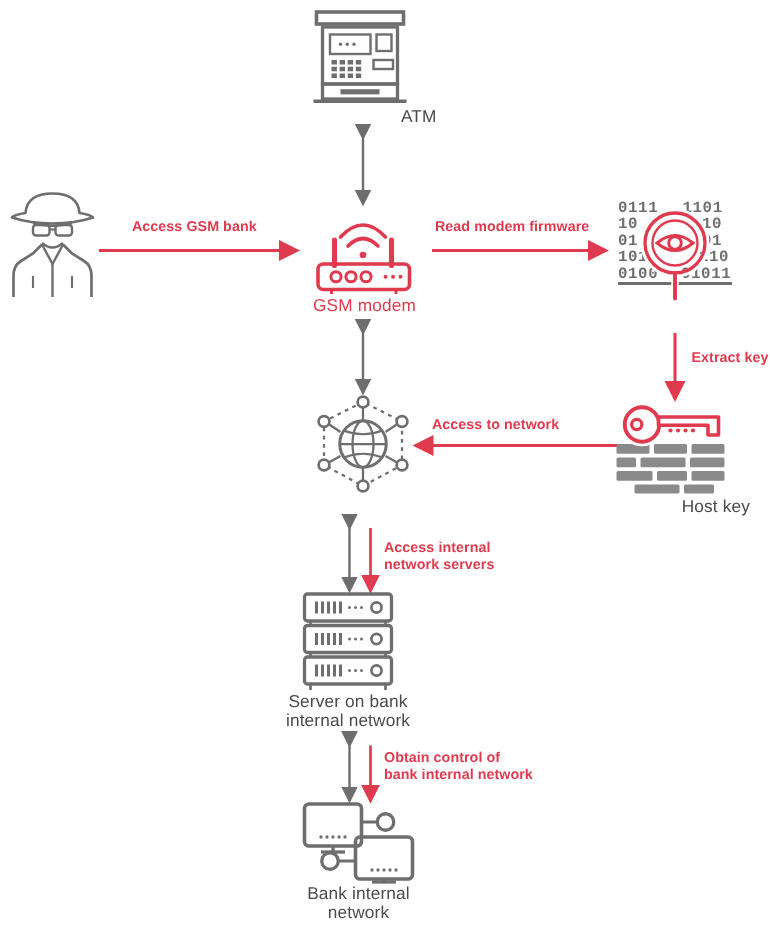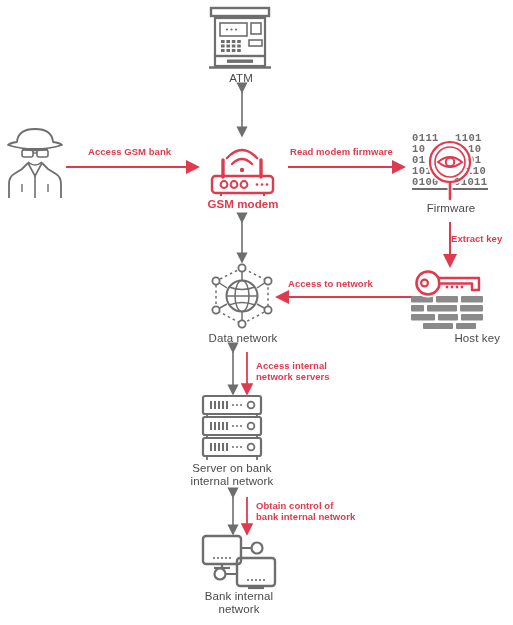--- a/index.html
+++ b/index.html
@@ -6,21 +6,21 @@
   body{
     width:513px;height:625px;position:relative;overflow:hidden;
     font-family:"Liberation Sans","DejaVu Sans",sans-serif;
     -webkit-font-smoothing:antialiased;
   }
   .node{position:absolute;}
   .node-label{
     position:absolute;text-align:center;color:#4a4a4a;
     font-size:11.5px;line-height:13px;letter-spacing:.1px;white-space:pre-line;
   }
-  .node-label.red{color:#e03a4e;font-weight:700;}
+  .node-label.red{color:#e03a4e;font-weight:400;}
   .arrow-label{
     position:absolute;color:#e03a4e;font-size:9.5px;line-height:11px;
     font-weight:600;letter-spacing:.05px;white-space:pre-line;
   }
   svg{display:block;overflow:visible;}
   .g-stroke{stroke:#6e6e6e;fill:none;}
   .r-stroke{stroke:#e03a4e;fill:none;}
 </style>
 </head>
 <body>
@@ -71,21 +71,21 @@
     <line x1="233" y1="497" x2="233" y2="534" class="g-stroke" stroke-width="1.6" marker-start="url(#ag-r)" marker-end="url(#ag-r)"></line>
   </g>
 
   <g>
     <line x1="247" y1="497" x2="247" y2="534" class="r-stroke" stroke-width="1.8" marker-end="url(#ar-r)"></line>
   </g>
 </svg>
 
 <div class="arrow-label" style="left:88px;top:146px;">Access GSM bank</div>
 <div class="arrow-label" style="left:290px;top:146px;">Read modem firmware</div>
-<div class="arrow-label" style="left:451px;top:233px;">Extract key</div>
+<div class="arrow-label" style="left:461px;top:233px;">Extract key</div>
 <div class="arrow-label" style="left:288px;top:278px;">Access to network</div>
 <div class="arrow-label" style="left:256px;top:360px;">Access internal
 network servers</div>
 <div class="arrow-label" style="left:256px;top:500px;">Obtain control of
 bank internal network</div>
 
 <div class="node" style="left:205px;top:4px;">
   <svg width="72" height="66">
     <rect x="6" y="4" width="58" height="8" class="g-stroke" stroke-width="2.4"></rect>
     <rect x="10" y="14" width="50" height="38" class="g-stroke" stroke-width="2.2"></rect>
@@ -106,21 +106,21 @@
       <rect x="16" y="45" width="3.6" height="3"></rect>
         <rect x="21.4" y="45" width="3.6" height="3"></rect>
         <rect x="26.8" y="45" width="3.6" height="3"></rect>
         <rect x="32.2" y="45" width="3.6" height="3"></rect>
     </g>
     <rect x="44" y="36" width="13" height="6" class="g-stroke" stroke-width="1.6"></rect>
     <rect x="10" y="52" width="50" height="10" class="g-stroke" stroke-width="2.2"></rect>
     <rect x="22" y="55.5" width="26" height="3.4" fill="#6e6e6e"></rect>
     <line x1="4" y1="63.5" x2="66" y2="63.5" class="g-stroke" stroke-width="2.4"></line>
   </svg>
-  <div class="node-label" style="left:-14px;top:68px;width:100px;">ATM</div>
+  <div class="node-label" style="left:-14px;top:68px;width:100px;text-align:right;">ATM</div>
 </div>
 
 <div class="node" style="left:4px;top:118px;">
   <svg width="62" height="82">
     <path d="M13 24 q1 -13 18 -13 q17 0 18 13 q7 1 9 3 q-12 4 -27 4 q-15 0 -27 -4 q2 -2 9 -3 z" class="g-stroke" stroke-width="1.8" stroke-linejoin="round"></path>
     <path d="M18 31 q13 3 26 0" class="g-stroke" stroke-width="1.5"></path>
     <rect x="18" y="32" width="11" height="7" rx="2" class="g-stroke" stroke-width="1.6"></rect>
     <rect x="33" y="32" width="11" height="7" rx="2" class="g-stroke" stroke-width="1.6"></rect>
     <line x1="29" y1="35" x2="33" y2="35" class="g-stroke" stroke-width="1.4"></line>
     <path d="M24 44 q7 6 14 0" class="g-stroke" stroke-width="1.6"></path>
@@ -171,21 +171,20 @@
     </g>
     <line x1="2" y1="61" x2="78" y2="61" class="g-stroke" stroke-width="2"></line>
     <circle cx="40" cy="34" r="21" stroke="#ffffff" stroke-width="4" fill="none"></circle>
     <circle cx="40" cy="34" r="20" class="r-stroke" stroke-width="2.2"></circle>
     <circle cx="40" cy="34" r="15" class="r-stroke" stroke-width="1.6"></circle>
     <path d="M28 34 q12 -10 24 0 q-12 10 -24 0 z" class="r-stroke" stroke-width="2"></path>
     <circle cx="40" cy="34" r="4.2" class="r-stroke" stroke-width="2"></circle>
     <line x1="40" y1="55" x2="40" y2="72" stroke="#ffffff" stroke-width="5"></line>
     <line x1="40" y1="54" x2="40" y2="71" class="r-stroke" stroke-width="2.6" stroke-linecap="round"></line>
   </svg>
-  <div class="node-label" style="left:-9px;top:74px;width:100px;">Firmware</div>
 </div>
 
 <div class="node" style="left:409px;top:268px;">
   <svg width="84" height="62">
     <g fill="#8a8a8a">
       <rect x="2" y="28" width="22" height="6.5" rx="1"></rect>
         <rect x="27" y="28" width="22" height="6.5" rx="1"></rect>
         <rect x="52" y="28" width="22" height="6.5" rx="1"></rect>
       <rect x="2" y="37" width="13" height="6.5" rx="1"></rect>
         <rect x="18" y="37" width="30" height="6.5" rx="1"></rect>
@@ -230,21 +229,20 @@
       <circle cx="13" cy="48" r="3.6"></circle>
         <circle cx="65" cy="48" r="3.6"></circle>
         <circle cx="39" cy="62" r="3.6"></circle>
     </g>
     <circle cx="39" cy="34" r="15.5" fill="#ffffff" class="g-stroke" stroke-width="2"></circle>
     <ellipse cx="39" cy="34" rx="7" ry="15.5" class="g-stroke" stroke-width="1.5"></ellipse>
     <line x1="23.5" y1="34" x2="54.5" y2="34" class="g-stroke" stroke-width="1.5"></line>
     <path d="M26 25 q13 5 26 0" class="g-stroke" stroke-width="1.4"></path>
     <path d="M26 43 q13 -5 26 0" class="g-stroke" stroke-width="1.4"></path>
   </svg>
-  <div class="node-label" style="left:-10px;top:70px;width:100px;">Data network</div>
 </div>
 
 <div class="node" style="left:195px;top:394px;text-decoration:underline;">
   <svg width="74" height="68">
     <rect x="8" y="2" width="58" height="18" rx="2" class="g-stroke" stroke-width="2.2"></rect>
     <rect x="8" y="23" width="58" height="18" rx="2" class="g-stroke" stroke-width="2.2"></rect>
     <rect x="8" y="44" width="58" height="18" rx="2" class="g-stroke" stroke-width="2.2"></rect>
     <g fill="#6e6e6e">
       <rect x="15" y="7" width="2" height="8"></rect>
         <rect x="19" y="7" width="2" height="8"></rect>

